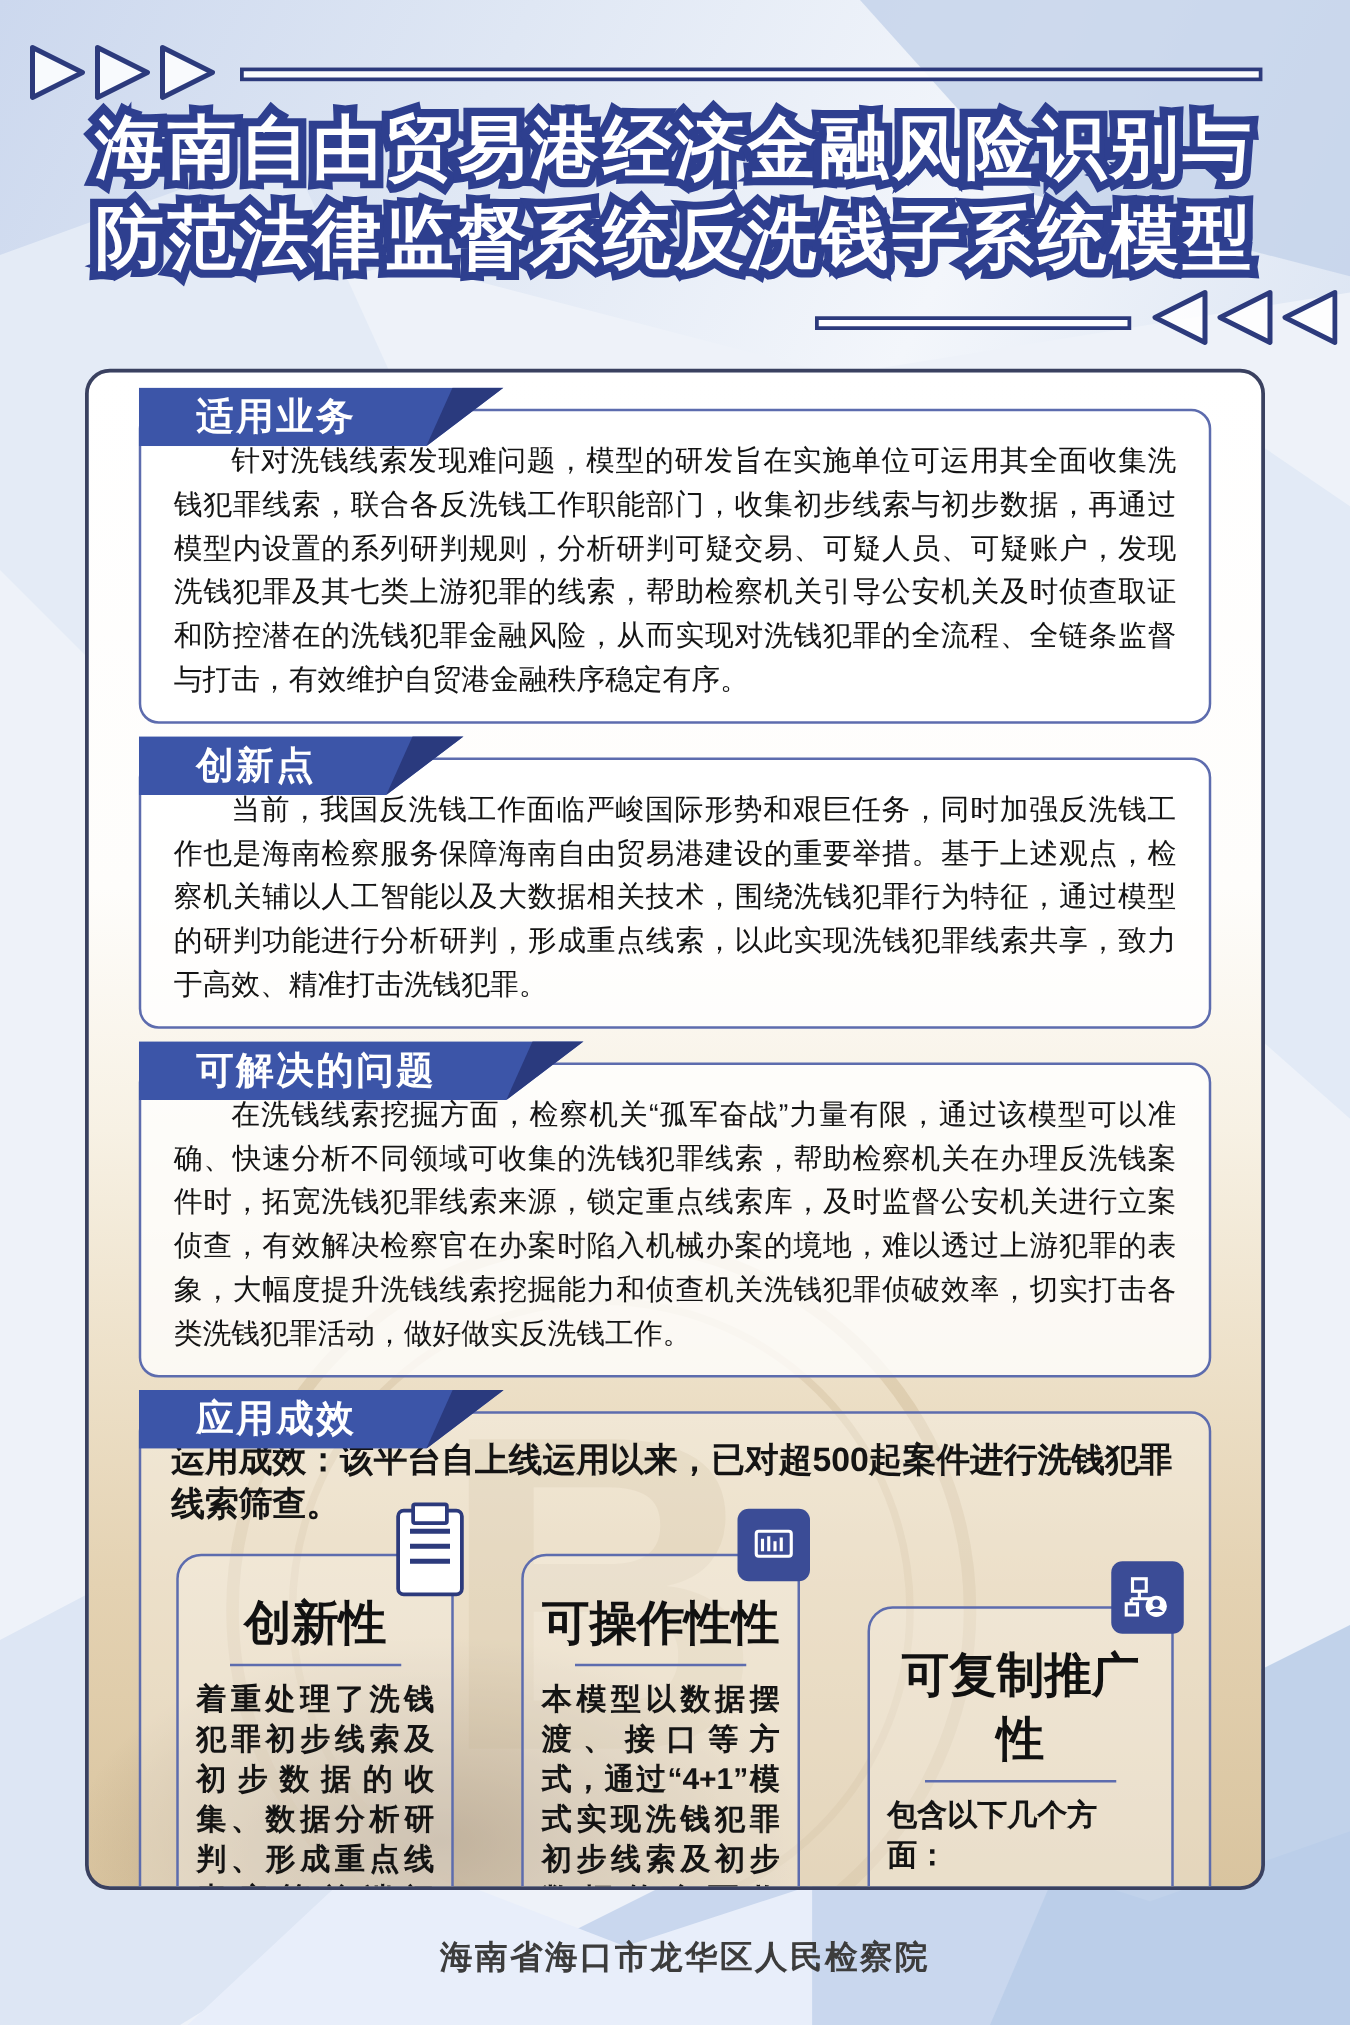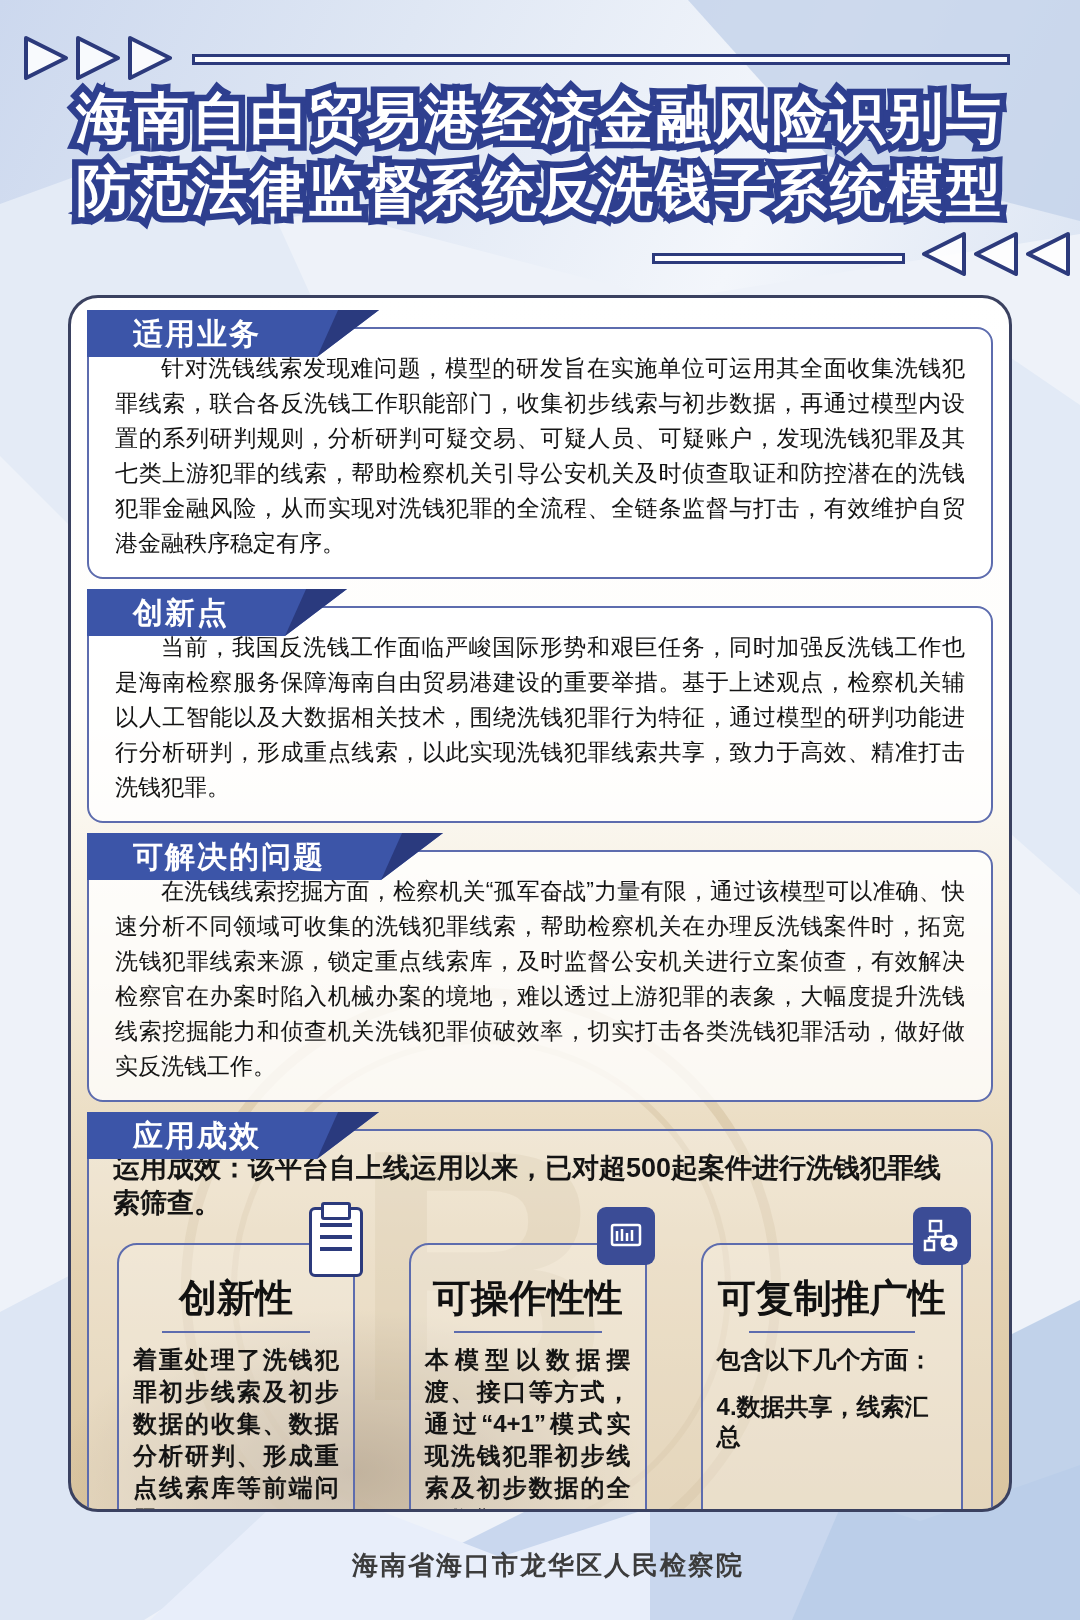--- a/index.html
+++ b/index.html
@@ -40,25 +40,25 @@
   .title-wrap { position:absolute; left:0; top:82px; width:100%; text-align:center; z-index:3; }
   .title-line { position:relative; display:block; height:72px; line-height:72px; white-space:nowrap; }
   .title-line .t { font-size:55px; font-weight:700; letter-spacing:3px; }
   .title-line .stroke { position:absolute; left:0; right:0; top:0; color:#2e3f8f;
       -webkit-text-stroke:13px #2e3f8f; z-index:0; }
   .title-line .fill { position:relative; color:#ffffff; z-index:1; }
 
   
   .main-card {
     position:absolute; left:68px; right:68px; top:295px; bottom:108px;
-    border:3px solid #3a4160; border-radius:30px; overflow:hidden;
+    border:3px solid #3a4160; border-radius:20px; overflow:hidden;
     background:
       radial-gradient(ellipse 430px 240px at 30% 97%, rgba(104,82,60,.45), rgba(104,82,60,0) 68%),
       linear-gradient(180deg,#ffffff 0%,#fefdfb 34%,#f7f1e4 50%,#eee2cb 64%,#e4d2b2 80%,#d9c49f 100%);
-    padding:12px 16px 14px; z-index:2;
+    padding:12px 40px 14px; z-index:2;
   }
   .coin { position:absolute; left:110px; top:690px; width:600px; height:600px;
     border:10px solid rgba(176,149,104,.22); border-radius:50%; pointer-events:none; }
   .coin::before { content:""; position:absolute; inset:40px; border:6px solid rgba(176,149,104,.18); border-radius:50%; }
   .coin::after { content:"B"; position:absolute; left:0; right:0; top:70px; text-align:center;
     font-size:360px; font-weight:700; color:rgba(171,142,96,.16); }
 
   
   .section { position:relative; }
   .tab { position:relative; display:inline-block; height:47px; line-height:47px;
@@ -74,21 +74,21 @@
   .para { font-size:23px; line-height:35px; font-weight:400; color:#141414;
           text-indent:2em; text-align:justify; padding-bottom:6px; }
   .gap { height:10px; }
 
   
   .box.effects { padding:20px 24px 14px; background:rgba(255,255,255,.30); }
   .effect-line { font-size:27px; line-height:35px; font-weight:700; color:#141414; }
   .cards { display:flex; gap:54px; margin-top:22px; padding:0 4px; }
   .card { position:relative; flex:1; border:2px solid #5d6cae; border-radius:20px;
           background:rgba(255,255,255,.22); padding:14px 14px 10px; min-height:262px; }
-  .card:last-child { flex:1.12; }
+  .card:last-child { flex:1.12;margin-top:42px; }
   .card-title { text-align:center; font-size:38px; font-weight:700; color:#111; margin-top:14px; }
   .card-underline { height:2px; background:#5d6cae; width:72%; margin:7px auto 11px; }
   .card-body { font-size:24px; line-height:32px; font-weight:700; color:#141414; text-align:justify; }
   .card-list-intro { font-size:24px; line-height:32px; font-weight:700; color:#141414; }
   .card-list-item { font-size:24px; line-height:30px; font-weight:700; color:#141414; margin-top:16px; }
 
   .card-icon { position:absolute; top:-38px; right:-10px; z-index:3; }
   .clipboard { width:54px; height:70px; background:#fff; border:3px solid #2c3a7c; border-radius:6px; position:relative; }
   .clipboard::before { content:""; position:absolute; left:50%; top:-8px; transform:translateX(-50%);
       width:24px; height:12px; background:#fff; border:3px solid #2c3a7c; border-radius:3px; }

